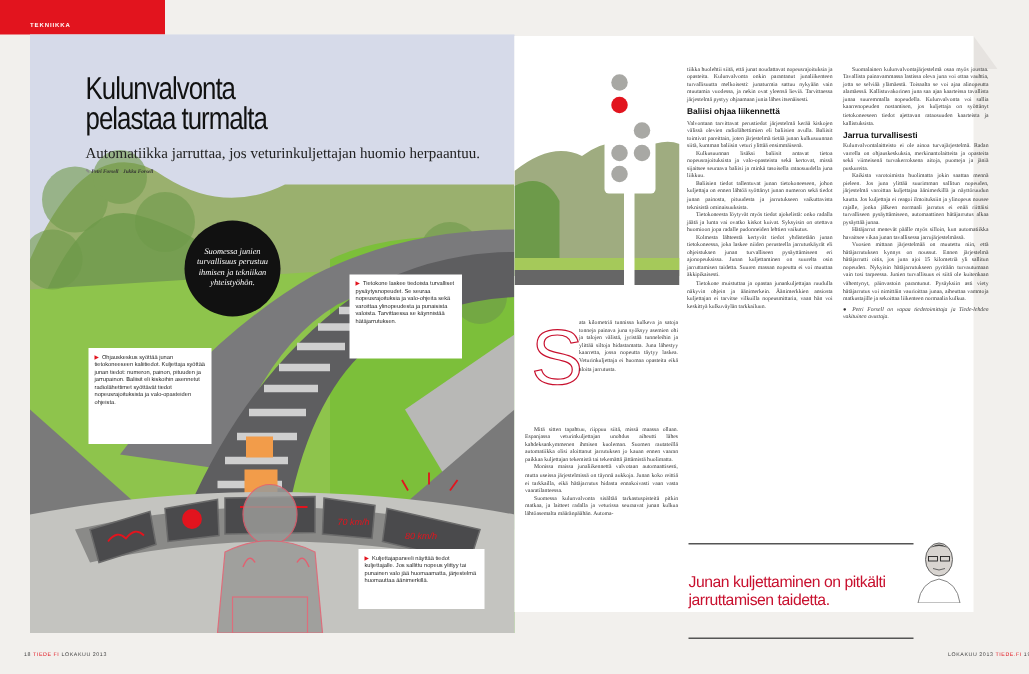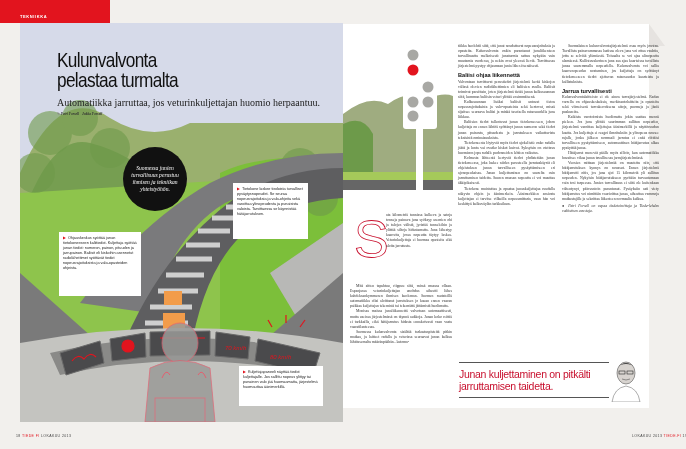--- a/index.html
+++ b/index.html
@@ -15,21 +15,21 @@
   .byline { position:absolute; left:57px; top:112px; font-size:3.5px; font-style:italic; font-weight:bold; color:#333; white-space:nowrap; }
   .byline .sep { color:#888; font-style:normal; }
   .quote-circle { position:absolute; left:123px; top:147px; width:64px; height:64px; border-radius:50%; background:#111; color:#fff; font-style:italic; font-size:5.6px; line-height:7px; text-align:center; display:flex; align-items:center; justify-content:center; padding:6px; }
   .callout { position:absolute; background:#fff; font-family:"Liberation Sans", sans-serif; font-size:3.8px; line-height:5px; color:#222; padding:4px; }
   .callout .arrow { color:#e2141e; margin-right:2px; }
   .drop-cap { position:absolute; left:354px; top:213px; font-family:"Liberation Sans", sans-serif; font-size:52px; line-height:52px; color:transparent; -webkit-text-stroke:0.8px #c8102e; font-weight:300; }
   .col { position:absolute; font-size:3.8px; line-height:5.1px; color:#333; text-align:justify; }
   .col p { text-indent:6px; }
   .col p.noindent { text-indent:0; }
   .col h3 { font-family:"Liberation Sans", sans-serif; font-size:5.6px; font-weight:bold; color:#111; margin:4px 0 1px; }
-  .pull-quote { position:absolute; left:459px; top:362px; width:150px; border-top:0.6px solid #555; border-bottom:0.6px solid #555; padding:5px 0; font-family:"Liberation Sans", sans-serif; font-size:10.5px; line-height:12px; color:#c8102e; letter-spacing:-0.3px; }
+  .pull-quote { position:absolute; left:459px; top:362px; width:150px; border-top:0.6px solid #555; border-bottom:0.6px solid #555; padding:19px 0; font-family:"Liberation Sans", sans-serif; font-size:10.5px; line-height:12px; color:#c8102e; letter-spacing:-0.3px; }
   .portrait { position:absolute; left:608px; top:356px; width:36px; height:46px; }
   .folio { position:absolute; font-family:"Liberation Sans", sans-serif; font-size:3.5px; letter-spacing:0.4px; color:#444; white-space:nowrap; }
   .folio .red { color:#e2141e; }
 </style>
 </head>
 <body>
 
 <div class="left-page">
   <div class="section-tab">
     <span>TEKNIIKKA</span>

